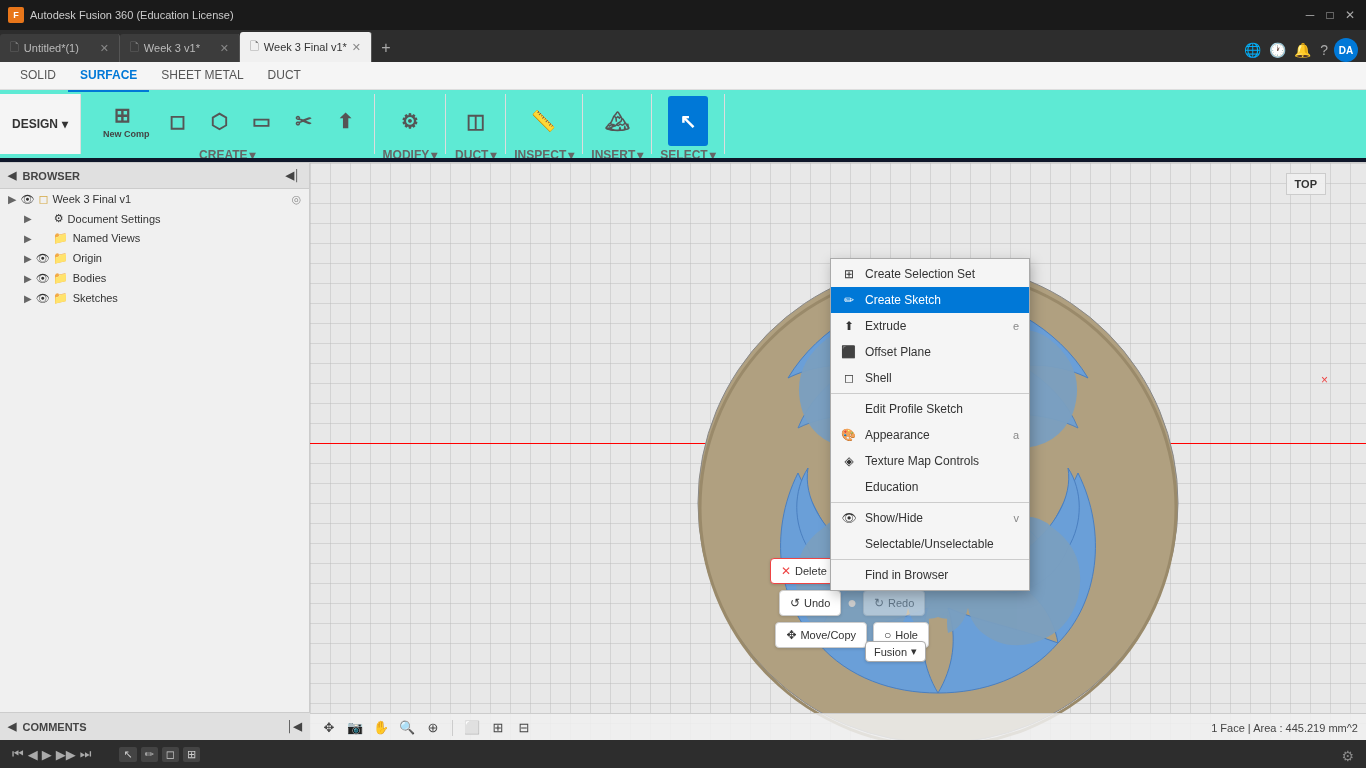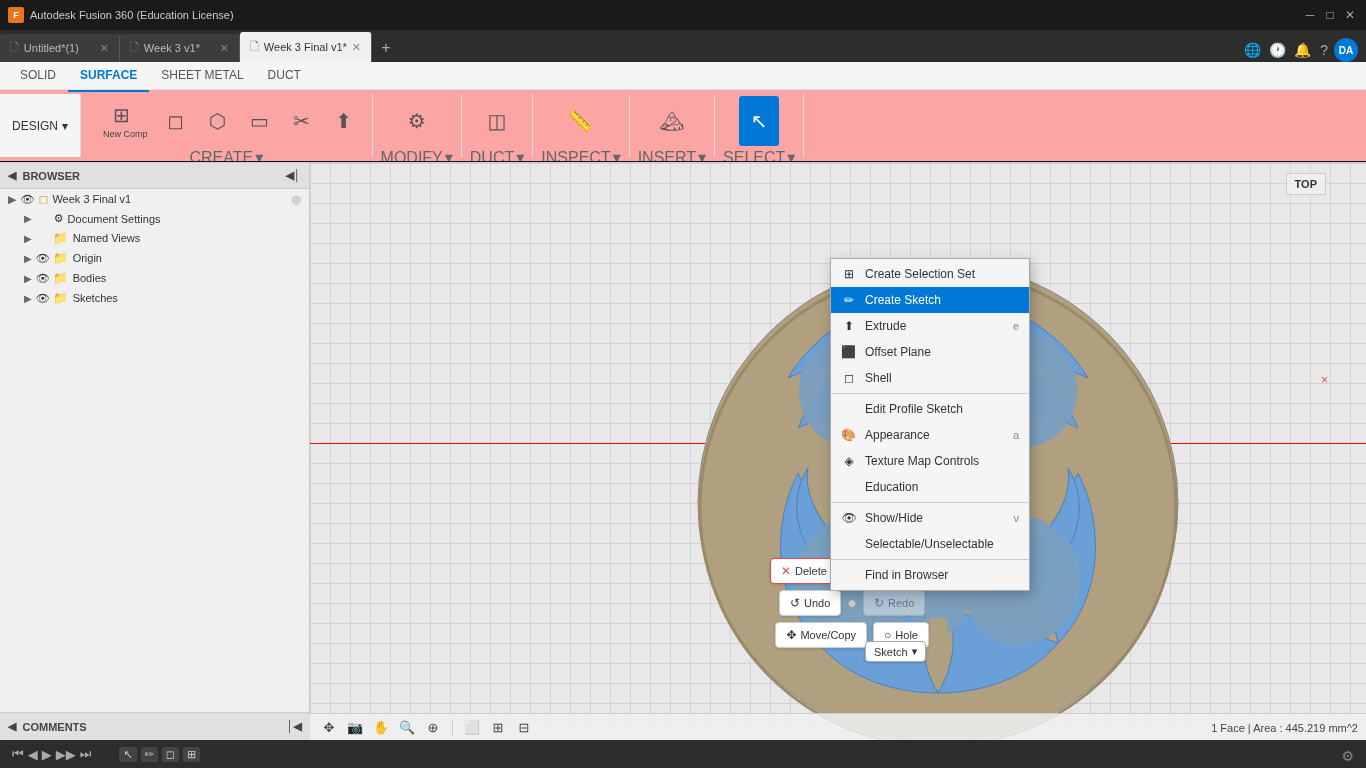--- a/index.html
+++ b/index.html
@@ -83,24 +83,25 @@
       color: #0078d7;
       border-bottom: 2px solid #0078d7;
       font-weight: 600;
     }
 
     
     #ribbon {
       display: flex;
       align-items: stretch;
       height: 72px;
-      background: #fca5a5;
+      background: #5eead4;
       padding: 4px 0;
-      border-bottom: 1px solid #0f172a;
+      border-bottom: 4px solid #0f172a;
       overflow: hidden;
+      font-weight: bold;
     }
 
     .design-btn {
       display: flex;
       align-items: center;
       gap: 4px;
       padding: 0 12px;
       font-size: 12px;
       color: #333;
       cursor: pointer;
@@ -117,21 +118,21 @@
       min-width: 60px;
     }
     .toolbar-group-items {
       display: flex;
       flex-direction: row;
       gap: 2px;
       align-items: center;
       flex: 1;
     }
     .toolbar-group-label {
-      font-size: 16px;
+      font-size: 12px;
       color: #666;
       margin-top: 2px;
       display: flex;
       align-items: center;
       gap: 2px;
       cursor: pointer;
     }
     .toolbar-btn {
       display: flex;
       flex-direction: column;
@@ -939,21 +940,21 @@
             <span>Move/Copy</span>
           </div>
           <div class="float-btn">
             <span class="f-icon">○</span>
             <span>Hole</span>
           </div>
         </div>
       </div>
 
       <div class="sketch-dropdown">
-        <span>Sketch</span>
+        <span>Fusion</span>
         <span>▾</span>
       </div>
 
       <div class="viewport-label-top">TOP</div>
 
       <div id="viewport-bottom-toolbar">
         <div class="vp-btn">✥</div>
         <div class="vp-btn">📷</div>
         <div class="vp-btn">✋</div>
         <div class="vp-btn">🔍</div>

